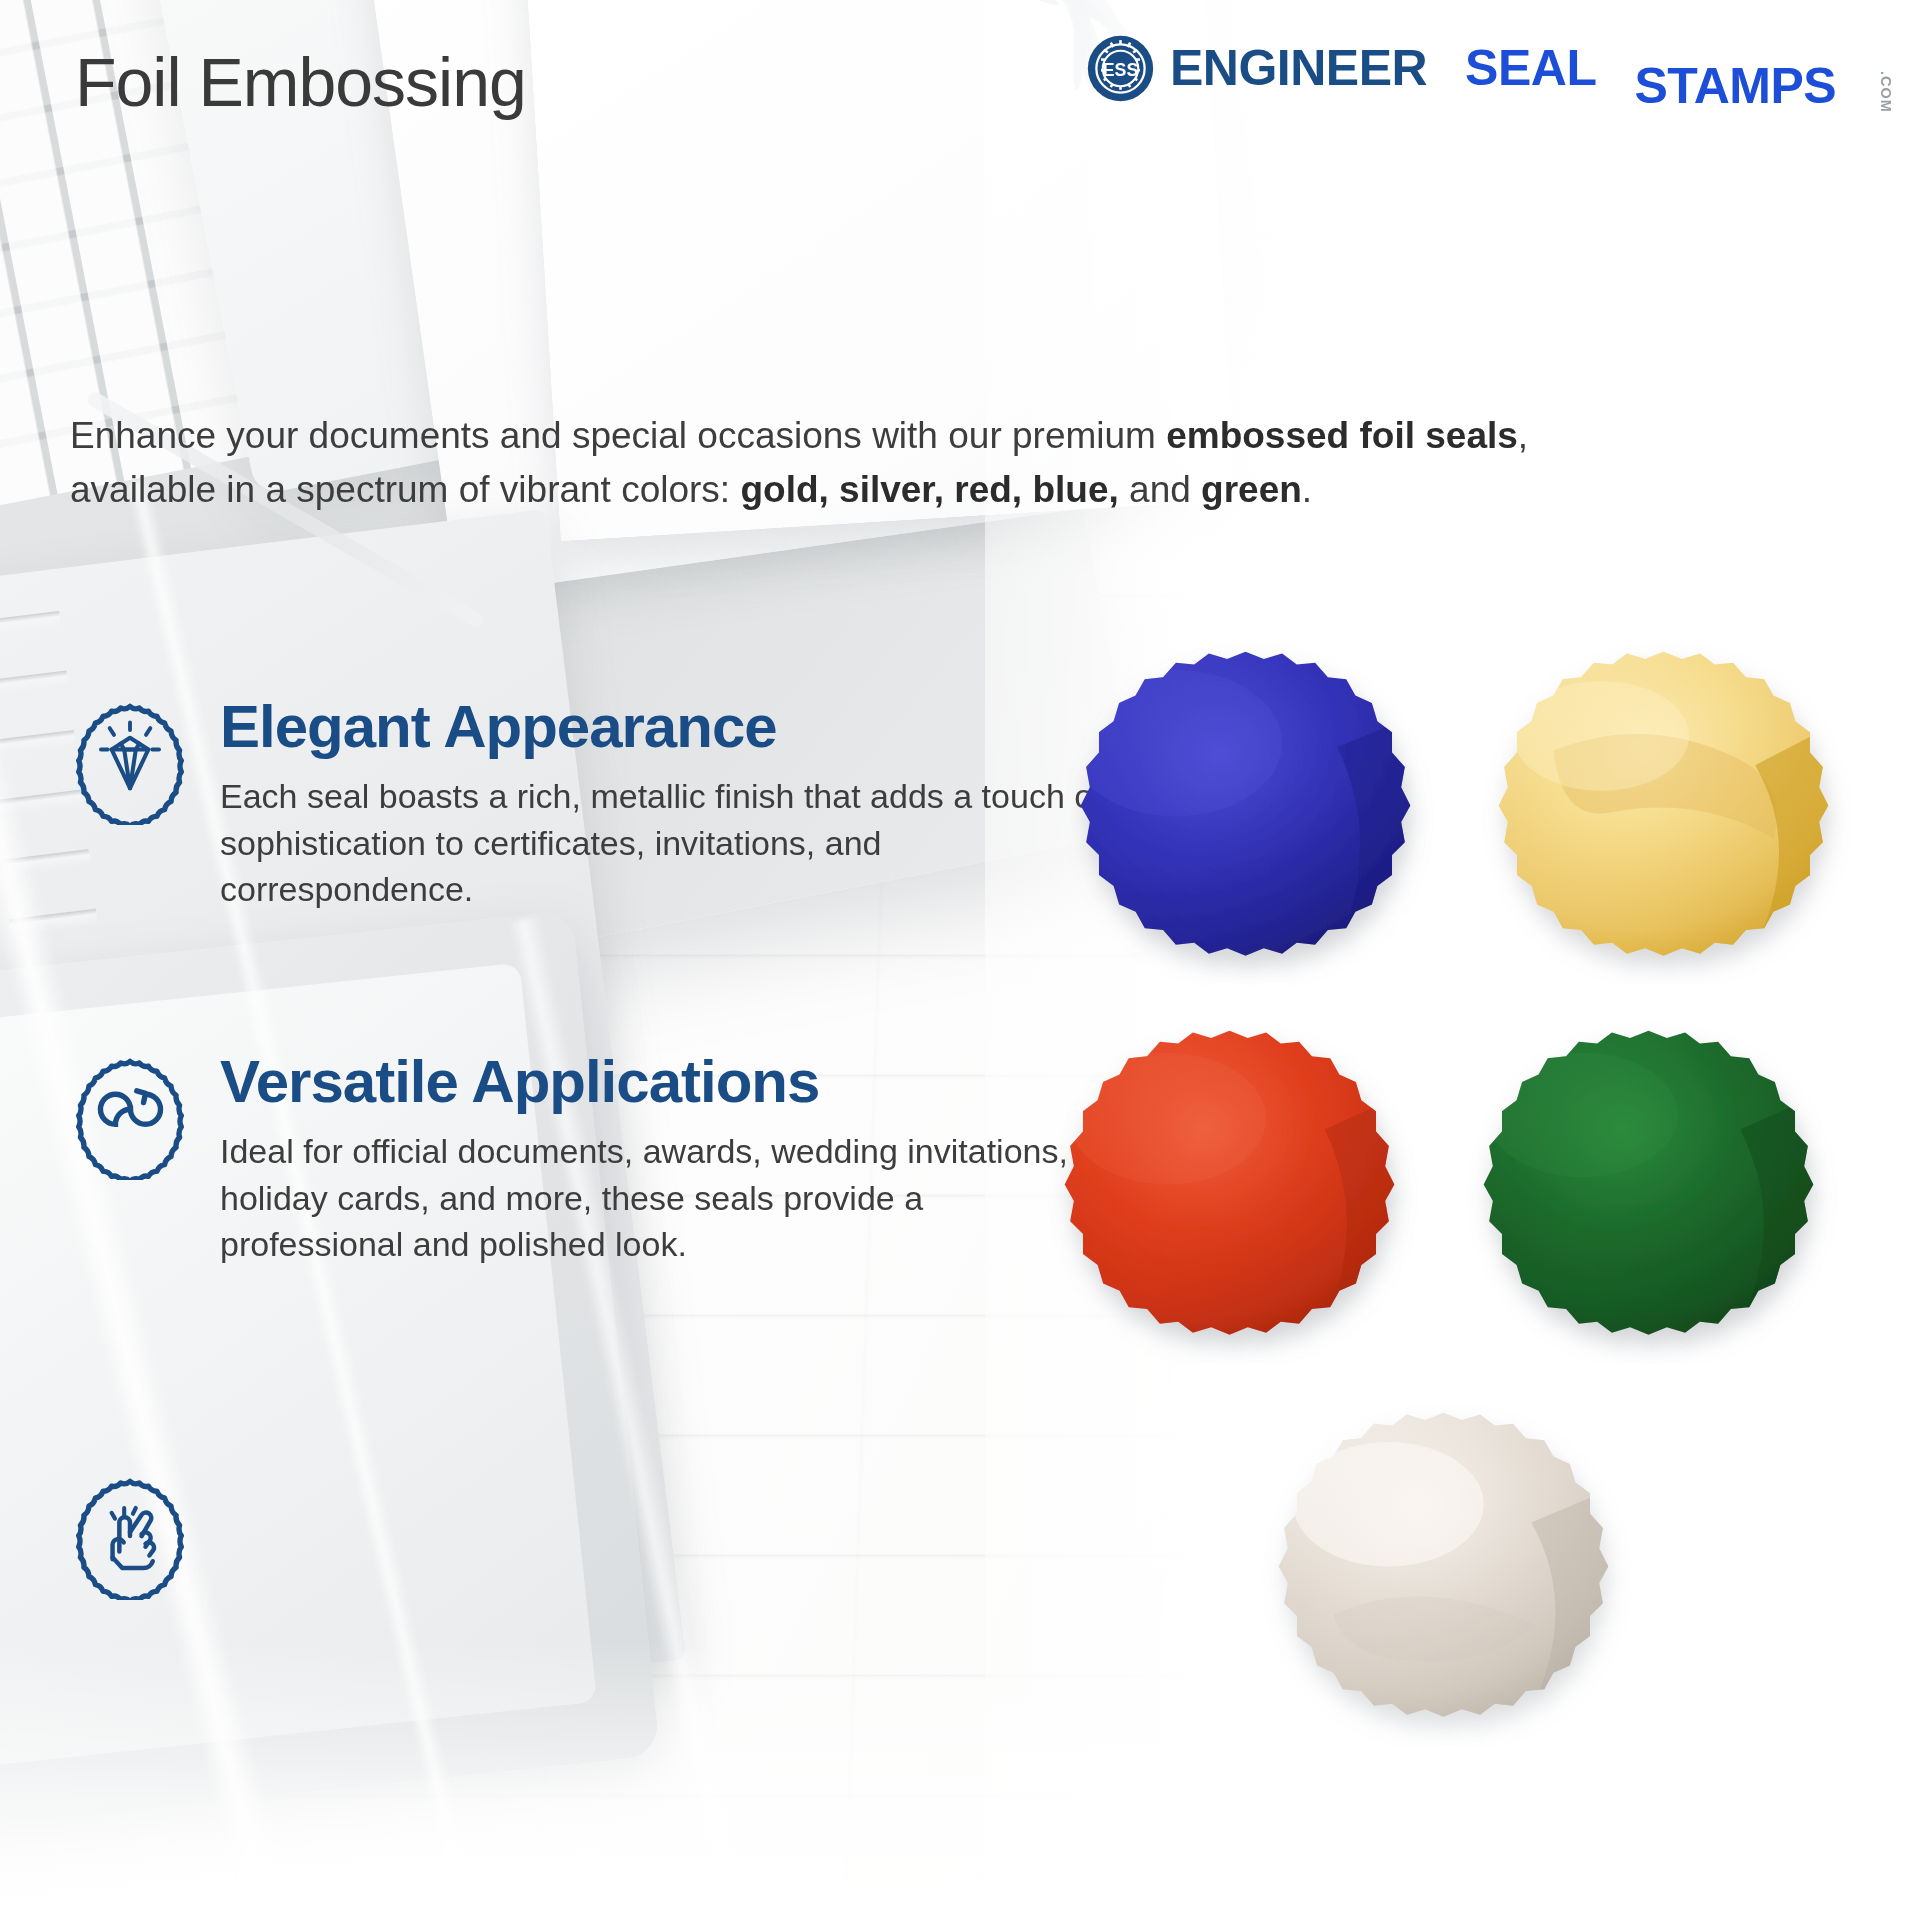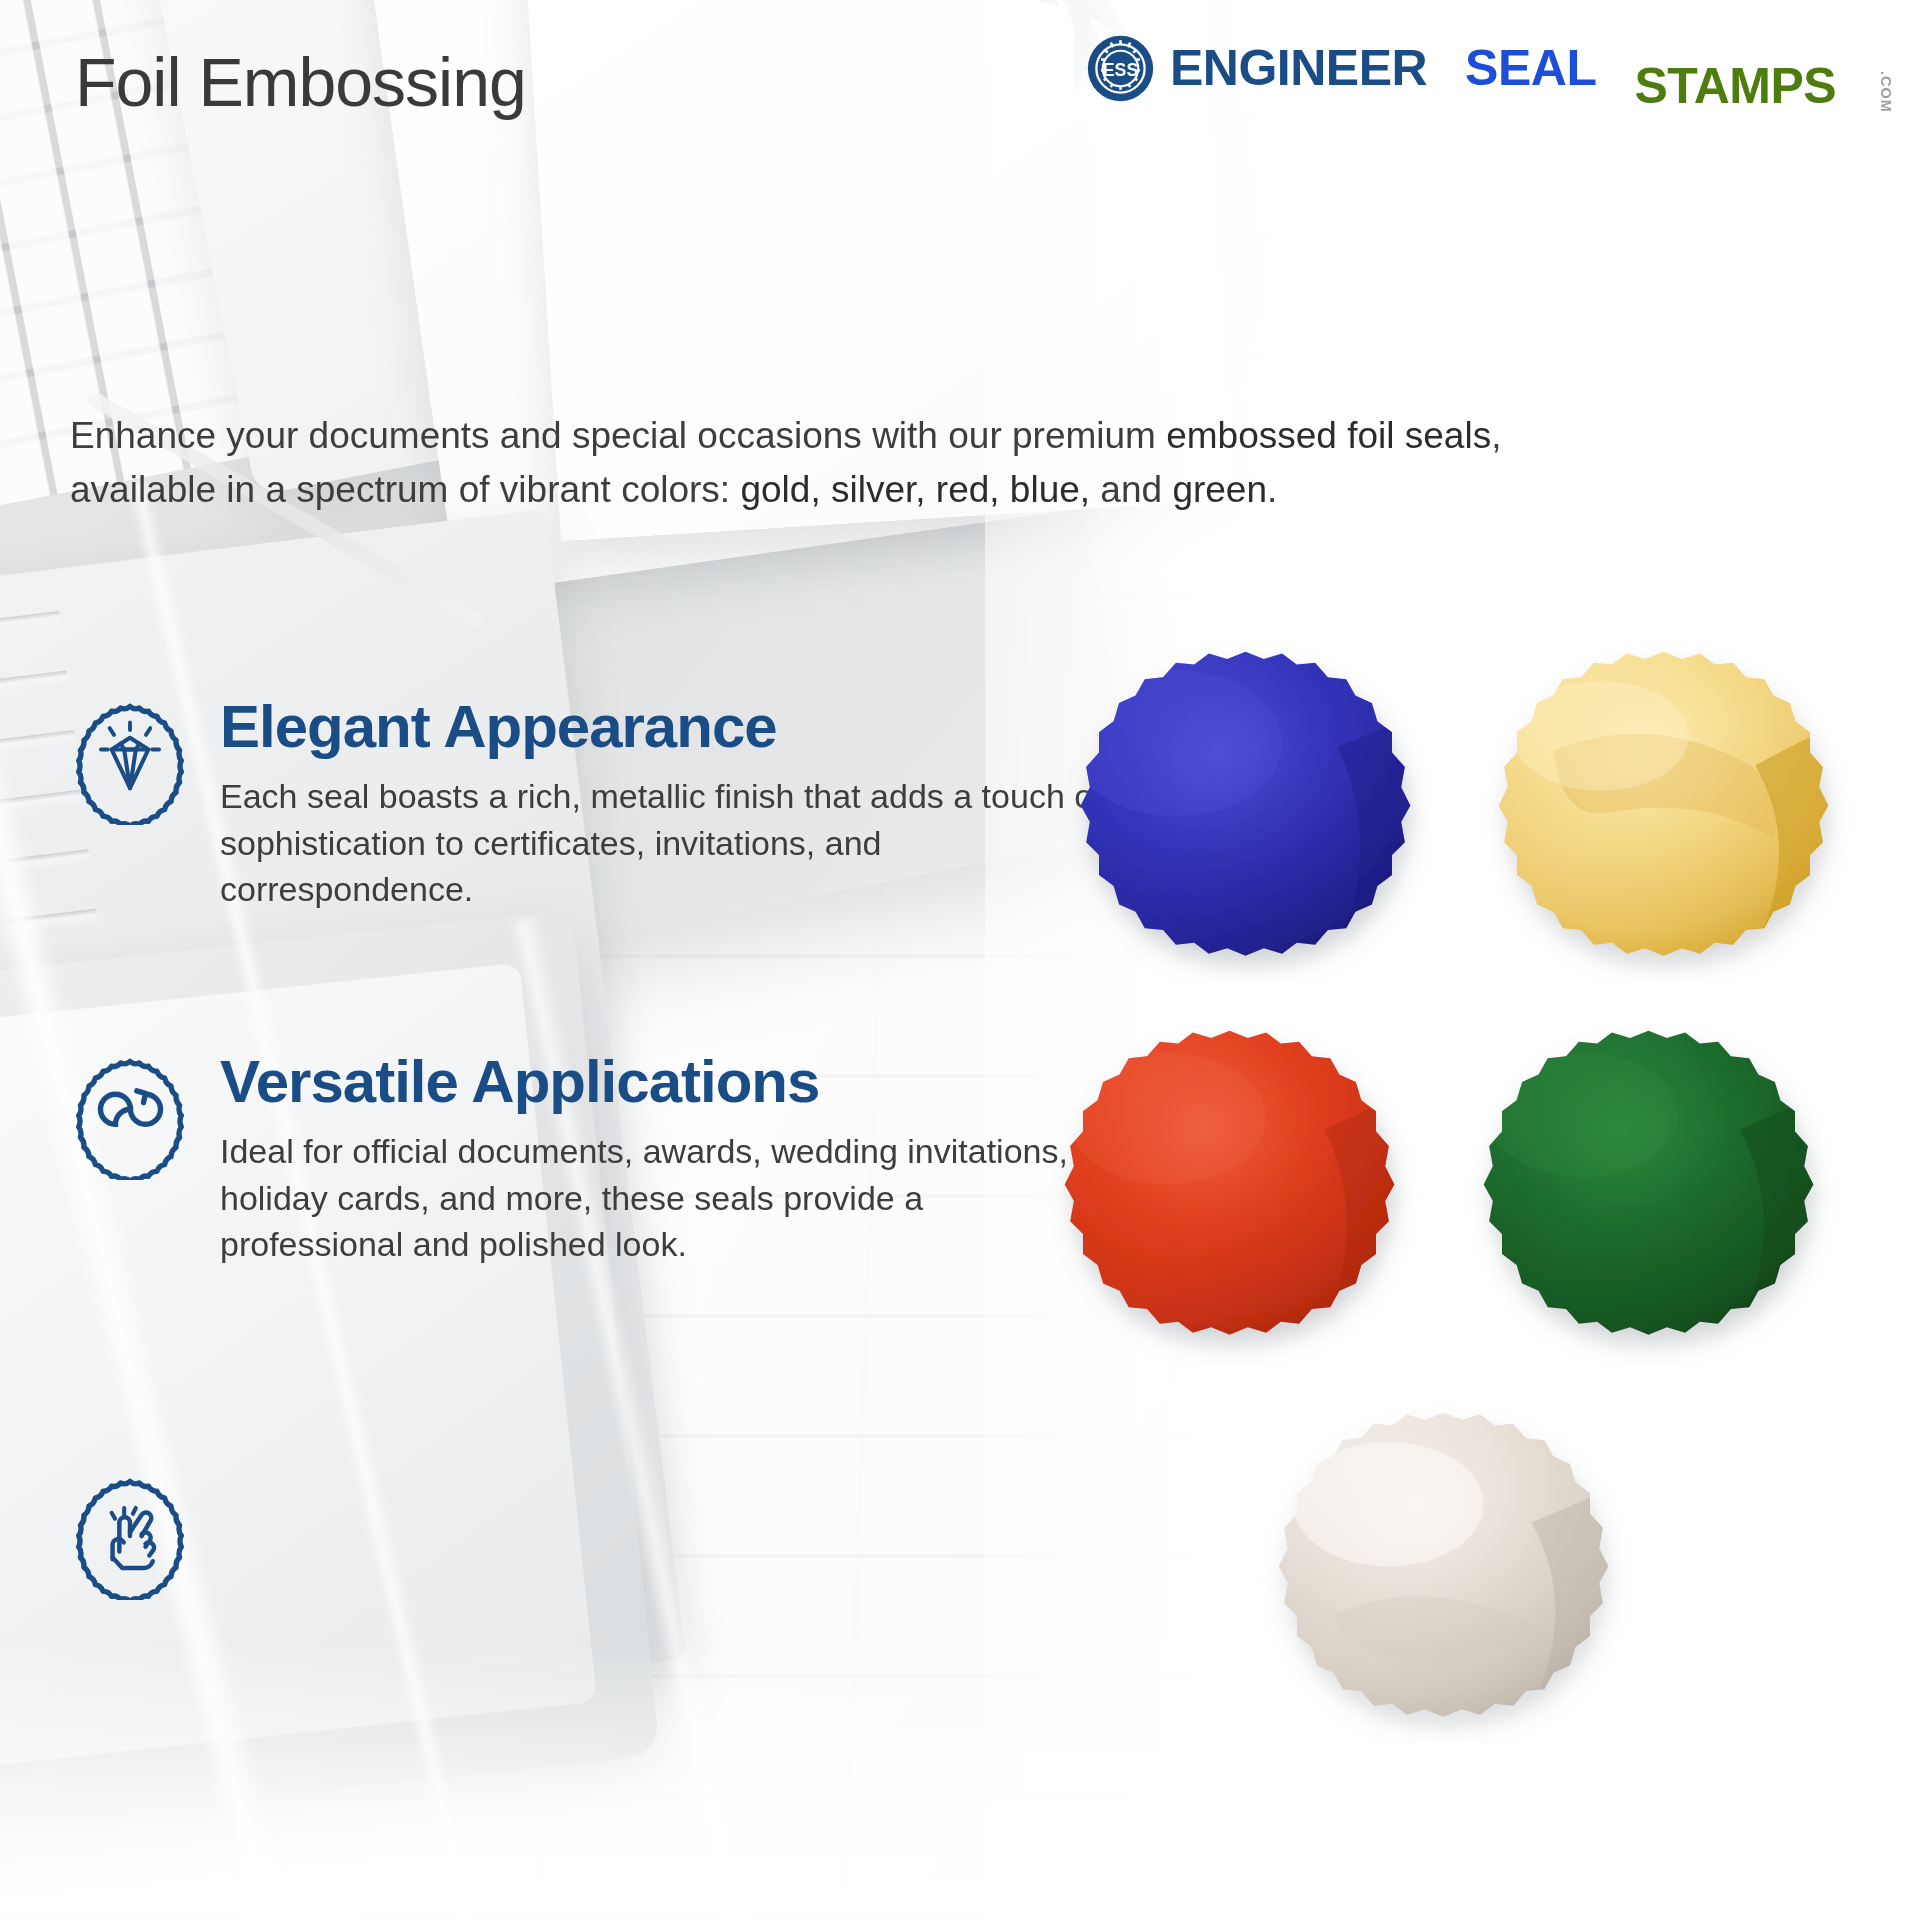--- a/index.html
+++ b/index.html
@@ -204,34 +204,34 @@
   }
   .logo-mark { width: 71px; height: 71px; flex: 0 0 71px; }
   .logo-text {
     display:flex; align-items:center;
     font-size: 50px; font-weight: 700;
     letter-spacing: -0.5px;
     gap: 38px;
   }
   .lt-engineer { color:#1a4c85; }
   .lt-seal { color:#1d4ed8; }
-  .lt-stamps { color:#4d7c0f;margin-top:36px; }
+  .lt-stamps { color:#1d4ed8;margin-top:36px; }
   .lt-com {
     color:#9a9fa4; font-size: 14.5px; font-weight:700;
     writing-mode: vertical-rl; letter-spacing: 1px;
     margin-left: 3.9px; align-self: flex-end; padding-bottom: 1.9px;
   }
 
   
   .intro {
     position:absolute; left: 70px; top: 409px;
     width: 1477px;
     font-size: 37px; line-height: 1.45; color: #3d3d3d; font-weight: 400;
   }
-  .intro b { font-weight: 400; color: #2c2c2c; }
+  .intro b { font-weight: 700; color: #2c2c2c; }
 
   
   .feature { position:absolute; left: 60px; }
   .feature-1 { top: 695px; }
   .feature-2 { top: 1050px; }
   .feature-3 { top: 1470px; }
 
   .badge-icon { position:absolute; left: 7.7px; top: 5.8px; width: 124px; height: 124px; }
 
   .feature-body { margin-left: 160px; width: 888px; }

